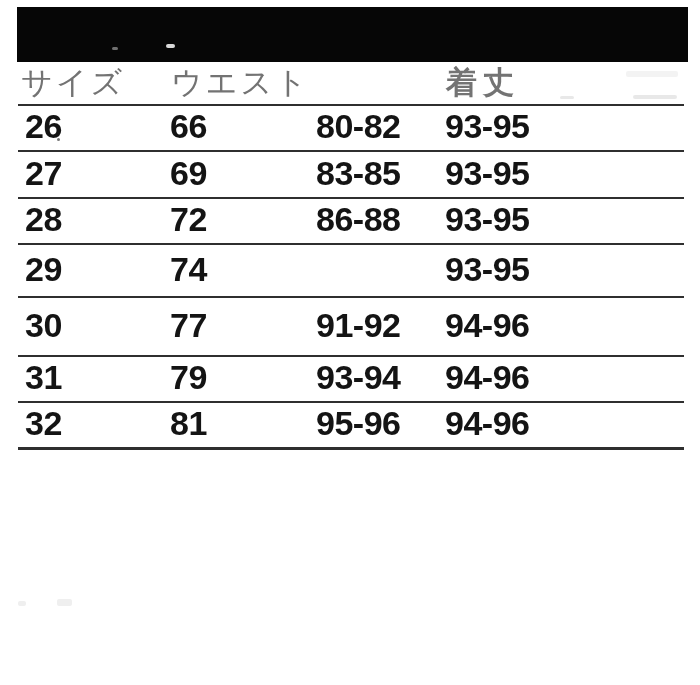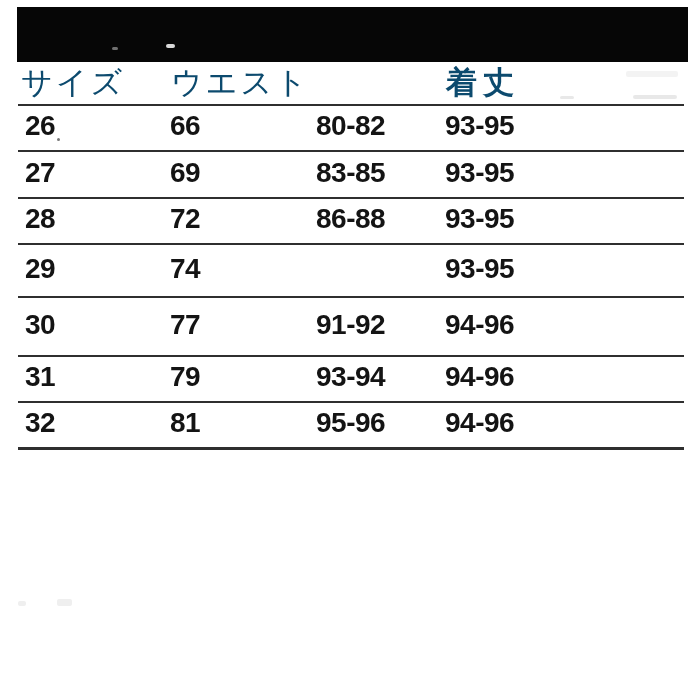--- a/index.html
+++ b/index.html
@@ -11,21 +11,21 @@
   .banner {
     position:absolute; left:17px; top:7px; width:671px; height:55px;
     background:#060606;
   }
   .speck { position:absolute; }
   .speck.in-banner-bright { left:149px; top:37px; width:9px; height:4px; background:#d8d8d8; border-radius:2px; }
   .speck.in-banner-dim    { left:95px;  top:40px; width:6px; height:3px; background:#6f6f6f; border-radius:2px; }
   
   .header-row {
     position:absolute; left:0; top:62px; width:700px; height:42px;
-    color:#0c4a6e; font-family:"Liberation Serif","DejaVu Serif",serif;
+    color:#737373; font-family:"Liberation Serif","DejaVu Serif",serif;
     font-size:31px; line-height:42px;
   }
   .header-cell { position:absolute; top:0; white-space:nowrap; letter-spacing:3px; }
   .h-size   { left:21px; }
   .h-waist  { left:131px;margin-left:40px; }
   .h-hip    { left:295px; }
   .h-length { left:446px; font-weight:bold; letter-spacing:6px; }
   
   .table {
     position:absolute; left:18px; top:104px; width:666px;
@@ -37,21 +37,21 @@
   }
   .row:nth-child(1){ height:46px; }
   .row:nth-child(2){ height:47px; }
   .row:nth-child(3){ height:46px; }
   .row:nth-child(4){ height:53px; }
   .row:nth-child(5){ height:59px; }
   .row:nth-child(6){ height:46px; }
   .row:nth-child(7){ height:47px; border-bottom-width:3px; }
   .cell {
     position:absolute; top:50%; transform:translateY(-55%);
-    font-weight:bold; font-size:28px; color:#141414;
+    font-weight:bold; font-size:34px; color:#141414;
     letter-spacing:-0.5px; white-space:nowrap;
   }
   .c-size   { left:7px; }
   .c-waist  { left:152px; }
   .c-hip    { left:274px;margin-left:24px; }
   .c-length { left:427px; }
   
   .noise { position:absolute; background:#d6d6d6; opacity:0.55; border-radius:2px; }
   .n1 { left:560px; top:96px;  width:14px; height:3px; }
   .n2 { left:633px; top:95px;  width:44px; height:4px; }

